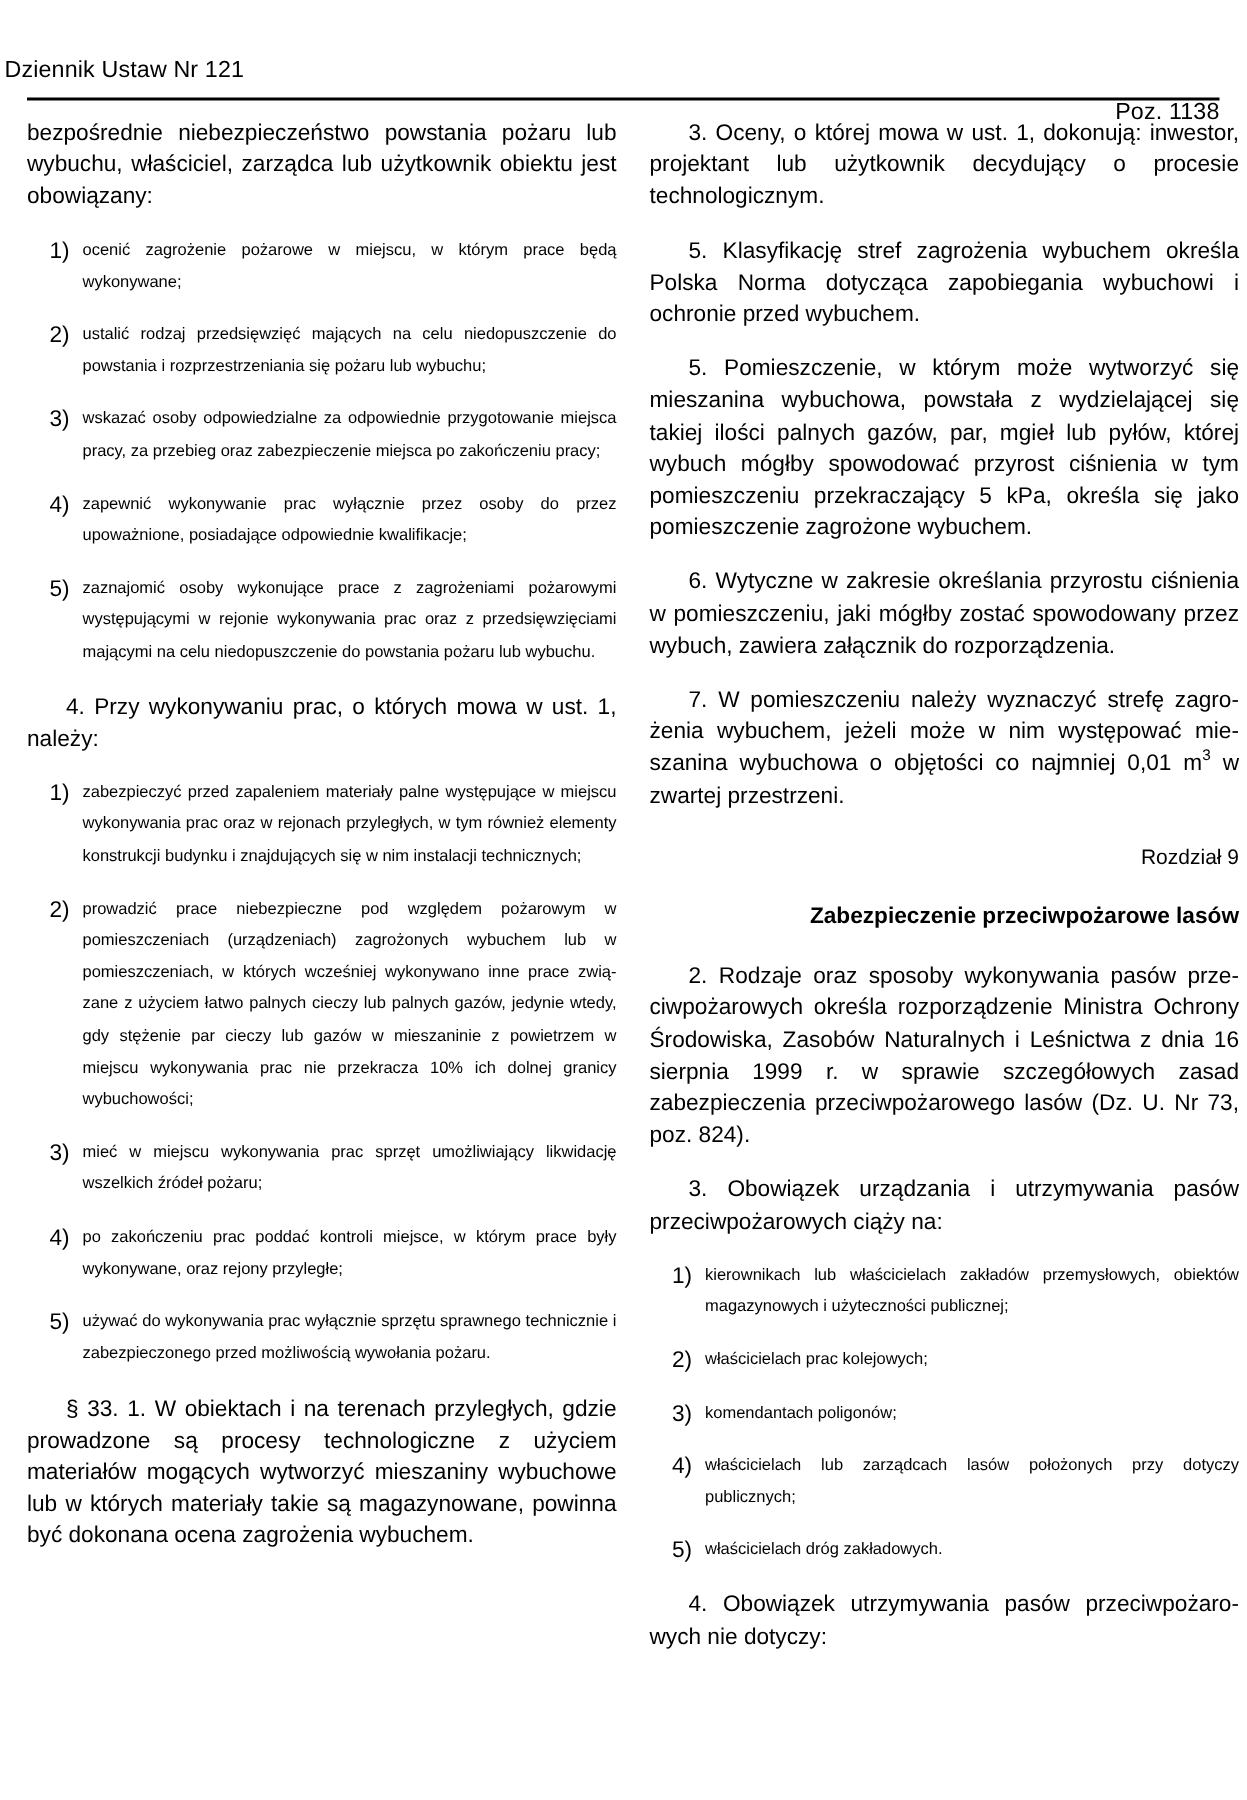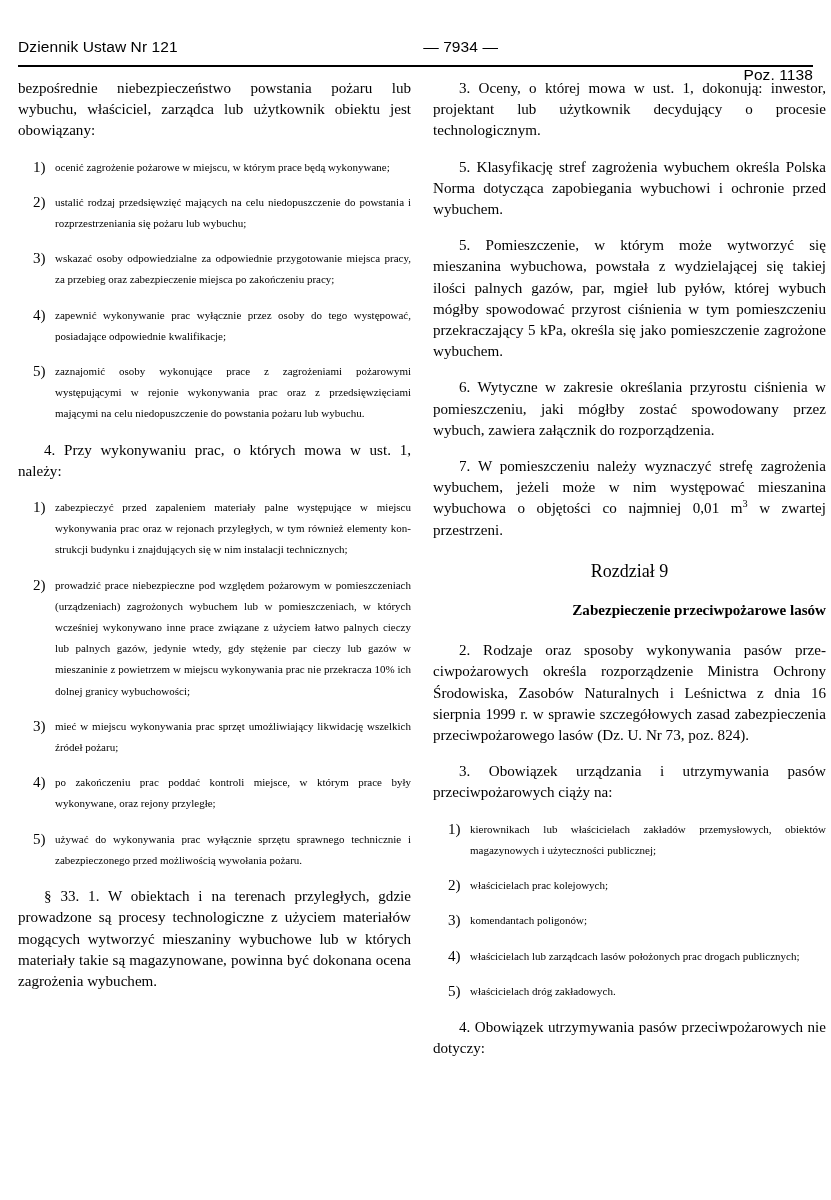--- a/index.html
+++ b/index.html
@@ -20,21 +20,21 @@
     width: 831px;
     height: 1200px;
     box-sizing: border-box;
     padding: 0;
     overflow: hidden;
   }
 
   
   .runhead {
     position: absolute;
-    left: 18px;
+    left: 3px;
     right: 18px;
     top: 38px;
     height: 26px;
     display: flex;
     align-items: flex-start;
     justify-content: space-between;
     font-size: 15.5px;
     letter-spacing: 0.1px;
     white-space: nowrap;
   }
@@ -57,21 +57,20 @@
     left: 18px;
     right: 18px;
     top: 78px;
     bottom: 8px;
     display: flex;
     gap: 22px;
   }
   .col {
     width: 393px;
     flex: 0 0 393px;
-    font-family: Liberation Serif, serif;
   }
 
   p {
     margin: 0 0 0 0;
     font-size: 15.1px;
     line-height: 21.2px;
     text-align: justify;
     text-justify: inter-word;
     hyphens: manual;
   }
@@ -104,22 +103,22 @@
   .item .body {
     flex: 1 1 auto;
     font-size: 11px;
     line-height: 21.2px;
     text-align: justify;
   }
   .item.last { margin-bottom: 15px; }
 
   
   .chapter-num {
-    text-align: center;
-    font-size: 18px;
+    text-align: right;
+    font-size: 14px;
     line-height: 21.2px;
     margin: 20px 0 18px 0;
   }
   .chapter-title {
     text-align: right;
     font-size: 15.1px;
     line-height: 21.2px;
     font-weight: bold;
     margin: 0 0 19px 0;
   }
@@ -130,21 +129,20 @@
     line-height: 0;
   }
 </style>
 </head>
 <body>
 
 <div class="page">
 
   <div class="runhead">
     <span class="left">Dziennik Ustaw Nr 121</span>
-    <span class="center">— 7934 —</span>
     <span class="right">Poz. 1138</span>
   </div>
   <div class="rule"></div>
 
   <div class="columns">
 
     <div class="col">
 
       <p class="flush">bezpośrednie niebezpieczeństwo powstania pożaru lub wybuchu, właściciel, zarządca lub użytkownik obiektu jest obowiązany:</p>
 
@@ -156,21 +154,21 @@
         <div class="item">
           <span class="marker">2)</span>
           <span class="body">ustalić rodzaj przedsięwzięć mających na celu nie­dopuszczenie do powstania i rozprzestrzeniania się pożaru lub wybuchu;</span>
         </div>
         <div class="item">
           <span class="marker">3)</span>
           <span class="body">wskazać osoby odpowiedzialne za odpowiednie przygotowanie miejsca pracy, za przebieg oraz za­bezpieczenie miejsca po zakończeniu pracy;</span>
         </div>
         <div class="item">
           <span class="marker">4)</span>
-          <span class="body">zapewnić wykonywanie prac wyłącznie przez oso­by do tego występować, posiadające odpowied­nie kwalifikacje;</span>
+          <span class="body">zapewnić wykonywanie prac wyłącznie przez oso­by do przez upoważnione, posiadające odpowied­nie kwalifikacje;</span>
         </div>
         <div class="item last">
           <span class="marker">5)</span>
           <span class="body">zaznajomić osoby wykonujące prace z zagrożenia­mi pożarowymi występującymi w rejonie wykony­wania prac oraz z przedsięwzięciami mającymi na celu niedopuszczenie do powstania pożaru lub wy­buchu.</span>
         </div>
       </div>
 
       <p class="para">4. Przy wykonywaniu prac, o których mowa w ust. 1, należy:</p>
 
       <div class="list">
@@ -228,21 +226,21 @@
         <div class="item">
           <span class="marker">2)</span>
           <span class="body">właścicielach prac kolejowych;</span>
         </div>
         <div class="item">
           <span class="marker">3)</span>
           <span class="body">komendantach poligonów;</span>
         </div>
         <div class="item">
           <span class="marker">4)</span>
-          <span class="body">właścicielach lub zarządcach lasów położonych prac drogach publicznych;</span>
+          <span class="body">właścicielach lub zarządcach lasów położonych przy dotyczy publicznych;</span>
         </div>
         <div class="item last">
           <span class="marker">5)</span>
           <span class="body">właścicielach dróg zakładowych.</span>
         </div>
       </div>
 
       <p class="para">4. Obowiązek utrzymywania pasów przeciwpożaro­wych nie dotyczy:</p>
 
     </div>

